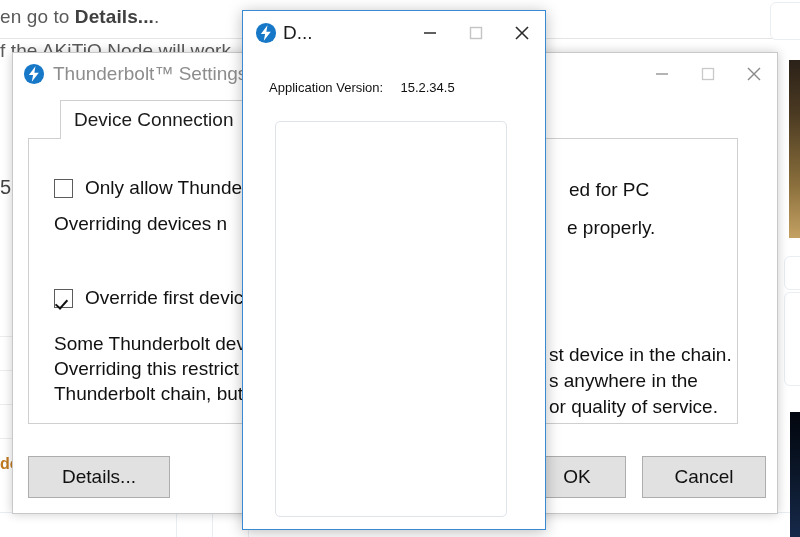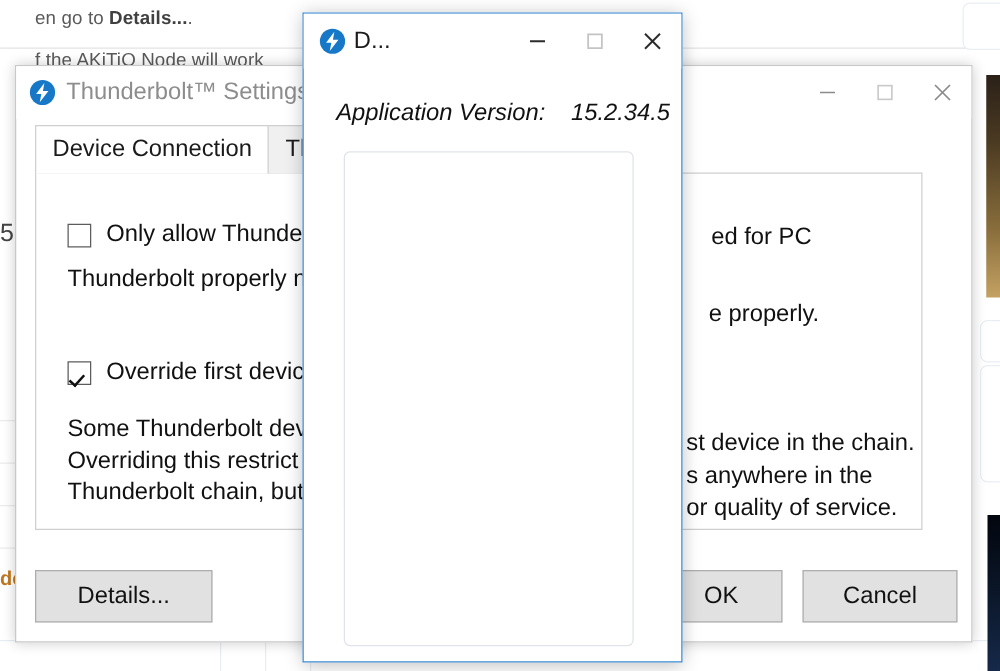--- a/index.html
+++ b/index.html
@@ -21,25 +21,24 @@
   }
 
   
   .bg-page {
     position: absolute;
     inset: 0;
     background: #ffffff;
   }
   .bg-text-line {
     position: absolute;
-    font-size: 15px;
+    font-size: 19px;
     color: #5a5a5a;
     white-space: nowrap;
     letter-spacing: 0.1px;
-    margin-left: 28px;
   }
   .bg-text-line b { color: #404040; font-weight: bold; }
 
   .bg-hr {
     position: absolute;
     left: 0;
     width: 800px;
     height: 1px;
     background: #e4e4e4;
   }
@@ -173,20 +172,21 @@
     font-size: 19px;
     color: #1b1b1b;
     background: #f0f0f0;
     border-bottom: none;
     position: relative;
     white-space: nowrap;
     box-sizing: border-box;
     height: 39px;
     display: flex;
     align-items: center;
+    margin-left: 32px;
   }
   .tab.active {
     background: #ffffff;
     z-index: 3;
   }
   .tab + .tab { margin-left: -1px; }
 
   .tabpanel {
     position: absolute;
     left: 28px;
@@ -287,24 +287,23 @@
     width: 46px;
     height: 44px;
     display: flex;
     align-items: center;
     justify-content: center;
   }
   .dlg-version {
     position: absolute;
     left: 26px;
     top: 69px;
-    font-size: 19px;
+    font-size: 13px;
     color: #111;
     white-space: nowrap;
-    font-style: italic;
   }
   .dlg-listbox {
     position: absolute;
     left: 32px;
     top: 110px;
     width: 232px;
     height: 396px;
     background: #ffffff;
     border: 1px solid #dfe4ea;
     border-radius: 5px;
@@ -386,34 +385,34 @@
     </div>
   </div>
 
   <div class="tabpanel">
 
     <div class="chk-row" style="left:25px; top:38px;">
       <span class="chk-box"></span>
       <span class="chk-label">Only allow Thunder</span>
     </div>
 
-    <div class="body-text" style="left:25px; top:72px;">Thunderbolt properly n</div>
+    <div class="body-text" style="left:25px; top:72px;">Overriding devices n</div>
 
     <div class="chk-row" style="left:25px; top:148px;">
       <span class="chk-box checked"></span>
       <span class="chk-label">Override first device</span>
     </div>
 
     <div class="body-text" style="left:25px; top:192px;">Some Thunderbolt dev
 Overriding this restrict
 Thunderbolt chain, but</div>
   </div>
 
   <div class="body-text" style="left:569px; top:177px; z-index:5;">ed for PC</div>
-  <div class="body-text" style="left:567px; top:215px; z-index:5;margin-top:24px;">e properly.</div>
+  <div class="body-text" style="left:567px; top:215px; z-index:5;">e properly.</div>
   <div class="body-text" style="left:549px; top:342px; z-index:5; line-height:26px;">st device in the chain.
 s anywhere in the
 or quality of service.</div>
 
   <div class="btn" style="left:28px; top:456px; width:142px; height:42px; z-index:5;">
     <span>Details...</span>
   </div>
   <div class="btn" style="left:528px; top:456px; width:98px; height:42px; z-index:5;">
     <span>OK</span>
   </div>

